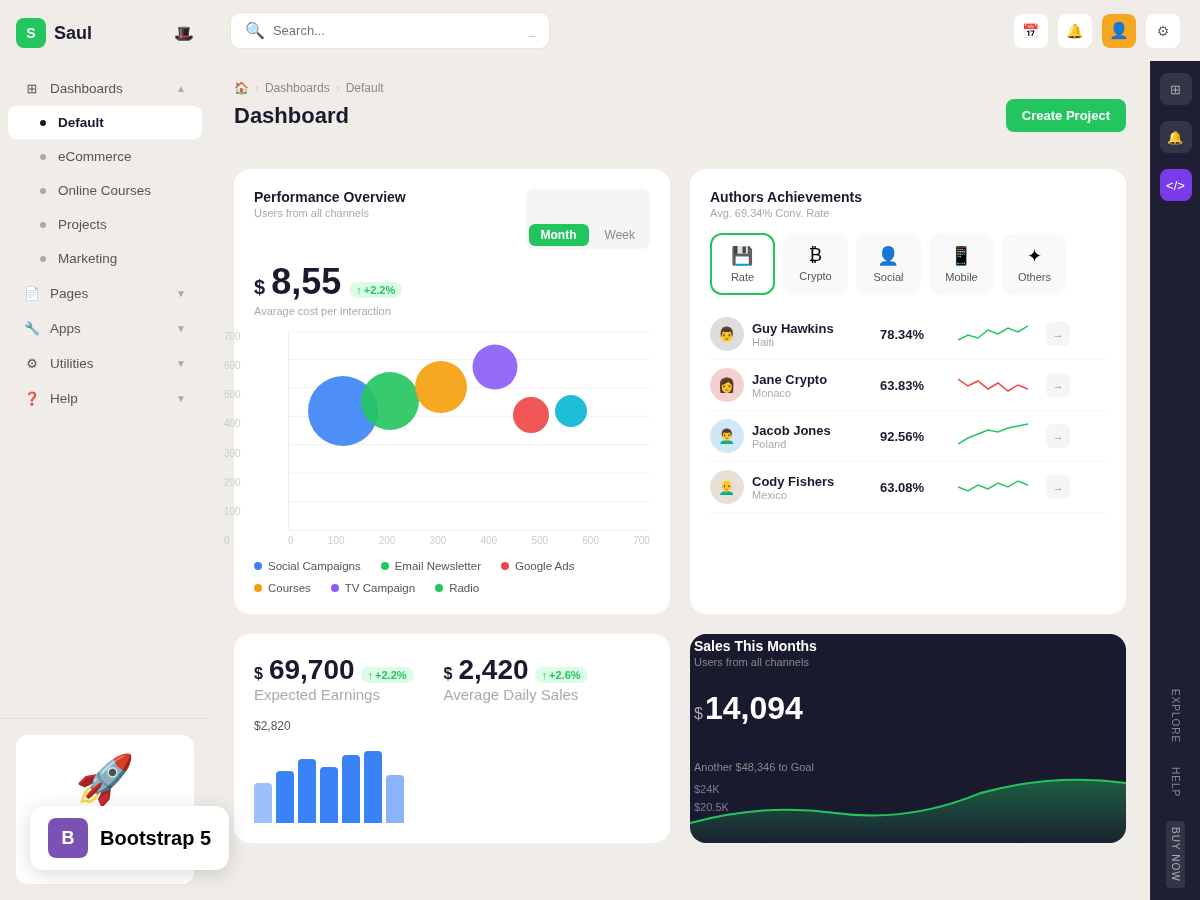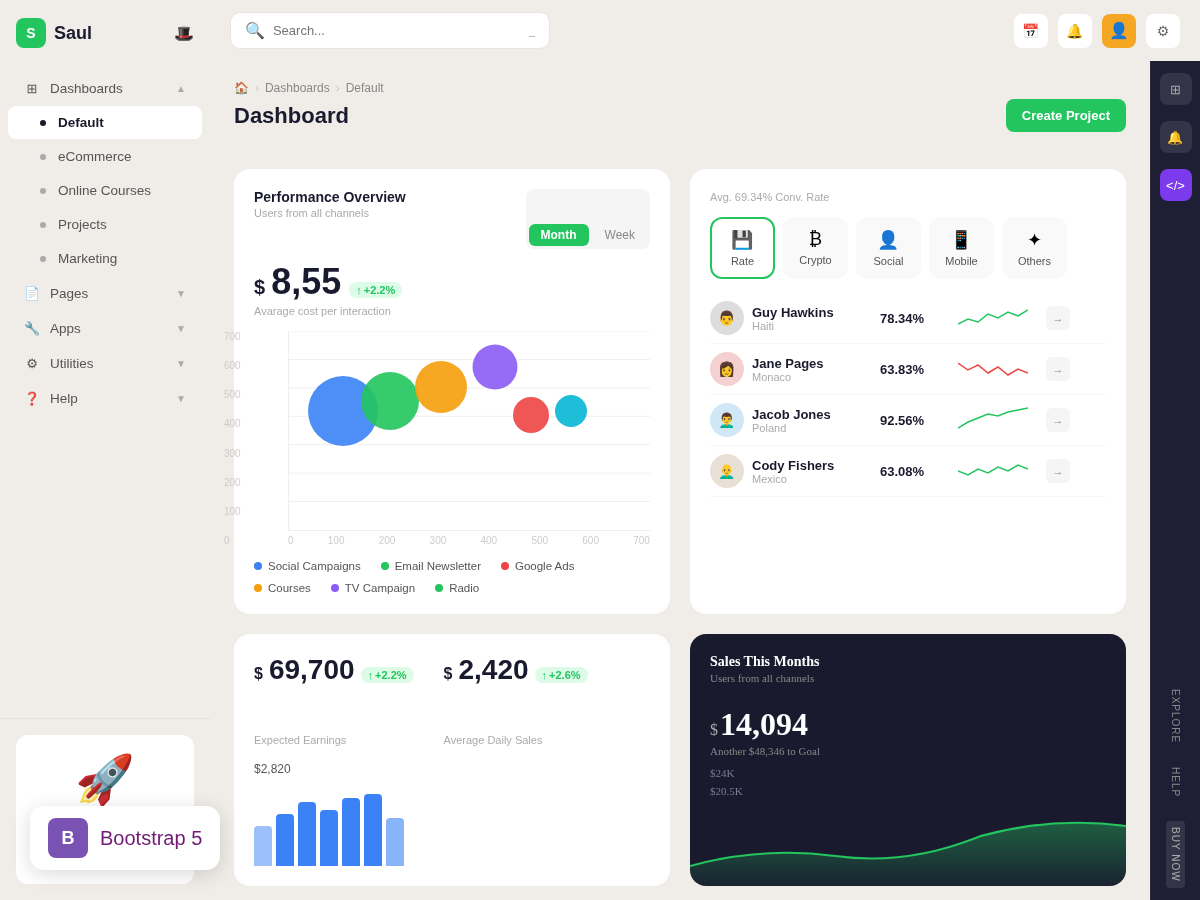--- a/index.html
+++ b/index.html
@@ -46,21 +46,21 @@
     
     .bootstrap-badge {
       position: fixed; bottom: 30px; left: 30px; background: white; border-radius: 14px;
       padding: 12px 18px; display: flex; align-items: center; gap: 12px;
       box-shadow: 0 4px 20px rgba(0,0,0,0.15); z-index: 100;
     }
     .bootstrap-icon {
       width: 40px; height: 40px; background: #7952b3; border-radius: 8px;
       display: flex; align-items: center; justify-content: center; color: white; font-weight: 900; font-size: 18px;
     }
-    .bootstrap-text { font-size: 20px; font-weight: 400; color: #701a75; }
+    .bootstrap-text { font-size: 20px; font-weight: 700; color: #000000; }
 
     
     .main-area {
       flex: 1; display: flex; flex-direction: column; overflow: hidden; background: #f0ede8;
     }
 
     
     .topbar {
       display: flex; align-items: center; gap: 12px; padding: 12px 20px;
       background: #f0ede8; border-bottom: none;
@@ -192,29 +192,29 @@
     .author-location { font-size: 11px; color: #aaa; }
     .conv-rate { font-size: 13px; font-weight: 600; color: #1a1a2e; }
     .chart-mini { height: 30px; display: flex; align-items: center; }
     .arrow-btn {
       width: 24px; height: 24px; border-radius: 6px; background: #f5f5f5;
       display: flex; align-items: center; justify-content: center; cursor: pointer; font-size: 11px; color: #888;
     }
 
     
     .bottom-row { display: grid; grid-template-columns: 1fr 1fr; gap: 20px; margin-top: 20px; }
-    .stat-label { font-size: 11px; color: #aaa; margin-top: 48px; }
+    .stat-label { font-size: 15px; color: #aaa; }
     .stat-value { font-size: 28px; font-weight: 800; color: #1a1a2e; display: flex; align-items: baseline; gap: 6px; }
     .stat-dollar { font-size: 16px; font-weight: 700; }
     .bar-chart { display: flex; align-items: flex-end; gap: 4px; height: 80px; }
     .bar { background: #3b82f6; border-radius: 4px 4px 0 0; width: 18px; }
     .sales-title { font-size: 14px; font-weight: 700; color: white; }
     .sales-sub { font-size: 11px; color: #888; margin-top: 2px; }
     .sales-big { font-size: 32px; font-weight: 800; color: white; margin: 12px 0 2px; }
-    .sales-goal { font-size: 11px; color: #888; }
+    .sales-goal { font-size: 11px; color: #888; margin-top: 32px; }
 
     
     .page-header-row {
       display: flex; align-items: center; justify-content: space-between; margin-bottom: 20px;
     }
 
     
     .dark-content { color: white; }
     .price-level { font-size: 11px; color: #7a7a9a; margin-top: 6px; }
 
@@ -423,20 +423,21 @@
             </div>
             <div class="legend-item">
               <div class="legend-dot" style="background:#22c55e;"></div>
               <span>Radio</span>
             </div>
           </div>
         </div>
 
         <div class="authors-card">
           <div>
+            <div class="card-title">Authors Achievements</div>
             <div class="card-sub">Avg. 69.34% Conv. Rate</div>
           </div>
 
           <div class="cat-tabs">
             <div class="cat-tab active">
               <span class="cat-tab-icon">💾</span>
               <span class="cat-tab-label">Rate</span>
             </div>
             <div class="cat-tab">
               <span class="cat-tab-icon">₿</span>
@@ -472,21 +473,21 @@
                   <polyline points="0,20 10,15 20,18 30,10 40,14 50,8 60,12 70,6" fill="none" stroke="#22c55e" stroke-width="1.5"></polyline>
                 </svg>
               </div>
               <div class="arrow-btn">→</div>
             </div>
 
             <div class="author-row">
               <div class="author-info">
                 <div class="author-avatar" style="background:#f5d0d0;">👩</div>
                 <div>
-                  <div class="author-name">Jane Pages</div>
+                  <div class="author-name">Jane Crypto</div>
                   <div class="author-location">Monaco</div>
                 </div>
               </div>
               <span class="conv-rate">63.83%</span>
               <div class="chart-mini">
                 <svg width="70" height="28" viewBox="0 0 70 28">
                   <polyline points="0,8 10,15 20,10 30,18 40,12 50,20 60,14 70,18" fill="none" stroke="#ef4444" stroke-width="1.5"></polyline>
                 </svg>
               </div>
               <div class="arrow-btn">→</div>
@@ -569,21 +570,21 @@
             <div class="bar" style="height:50%;opacity:0.5;"></div>
             <div class="bar" style="height:65%;"></div>
             <div class="bar" style="height:80%;"></div>
             <div class="bar" style="height:70%;"></div>
             <div class="bar" style="height:85%;"></div>
             <div class="bar" style="height:90%;"></div>
             <div class="bar" style="height:60%;opacity:0.6;"></div>
           </div>
         </div>
 
-        <div style="background:#1a1a2e;border-radius:16px;padding:20px;position:relative;overflow:hidden;font-family:Liberation Serif, serif;">
+        <div style="background:#1a1a2e;border-radius:16px;padding:4px;position:relative;overflow:hidden;">
           <div class="dark-content">
             <div class="sales-title">Sales This Months</div>
             <div class="sales-sub">Users from all channels</div>
             <div style="display:flex;align-items:baseline;gap:2px;margin-top:10px;">
               <span style="color:#aaa;font-size:16px;">$</span>
               <div class="sales-big">14,094</div>
             </div>
             <div class="sales-goal">Another $48,346 to Goal</div>
             <div style="margin-top:10px;">
               <div class="price-level">$24K</div>

